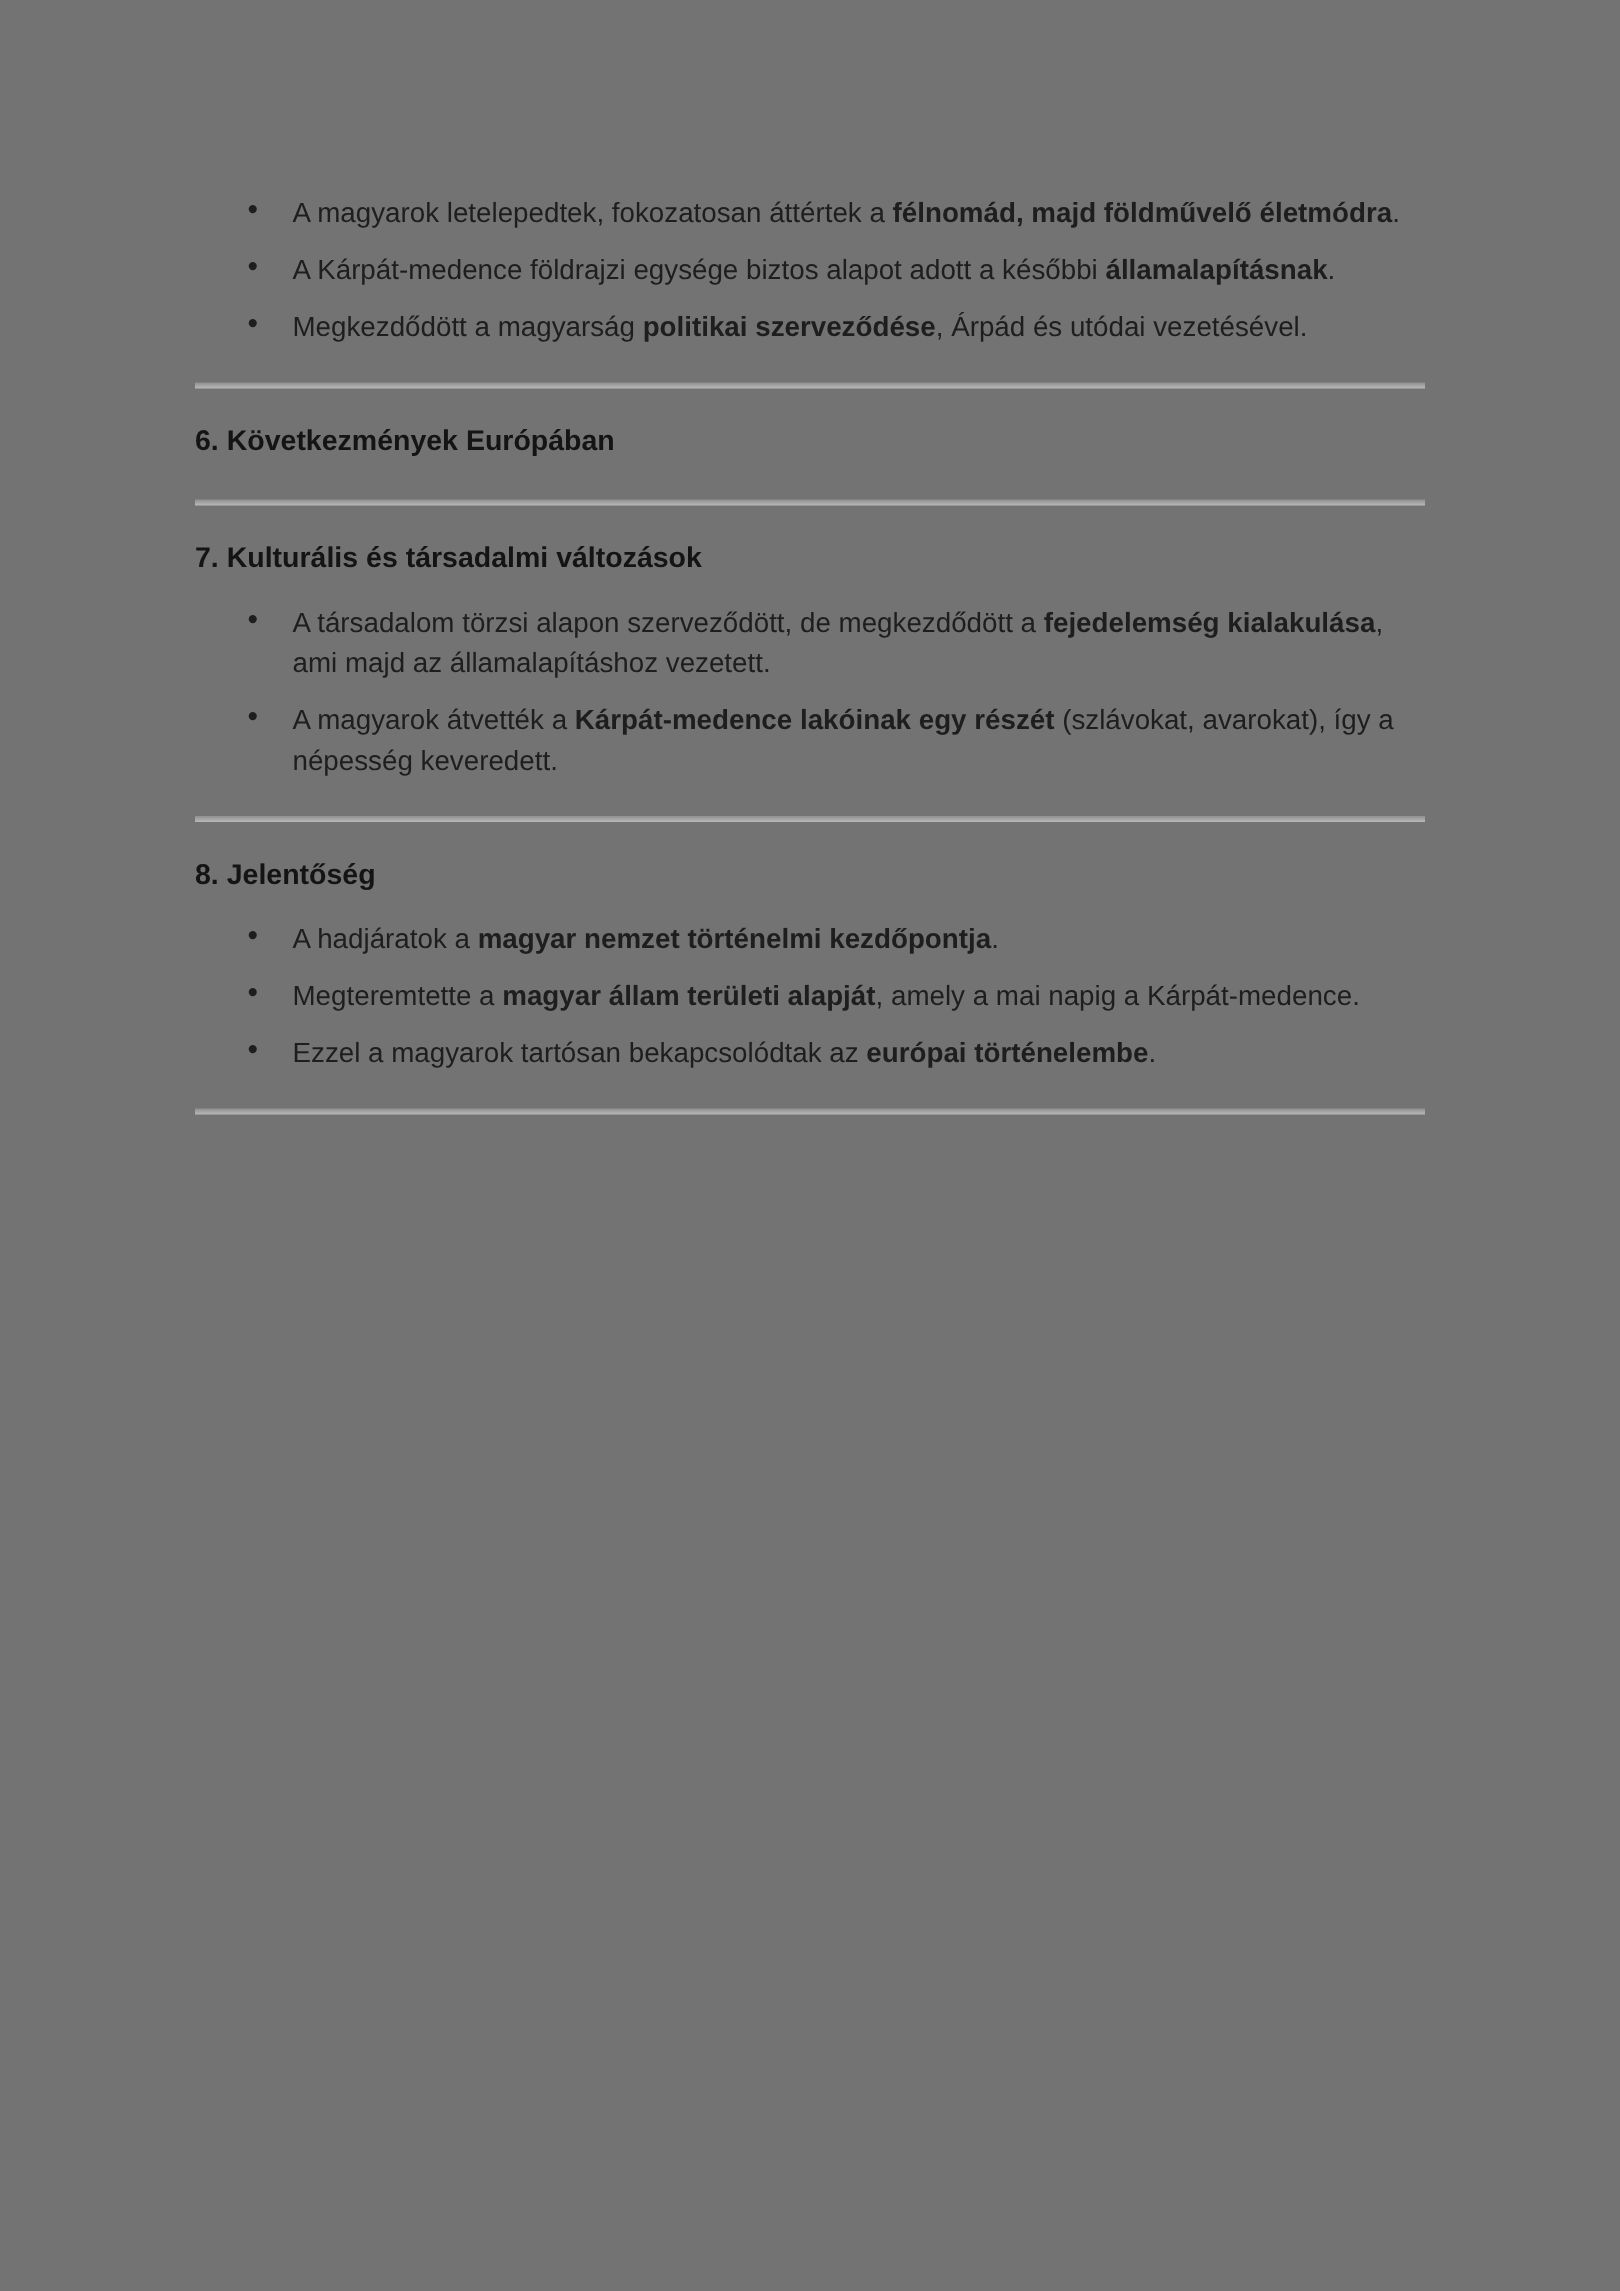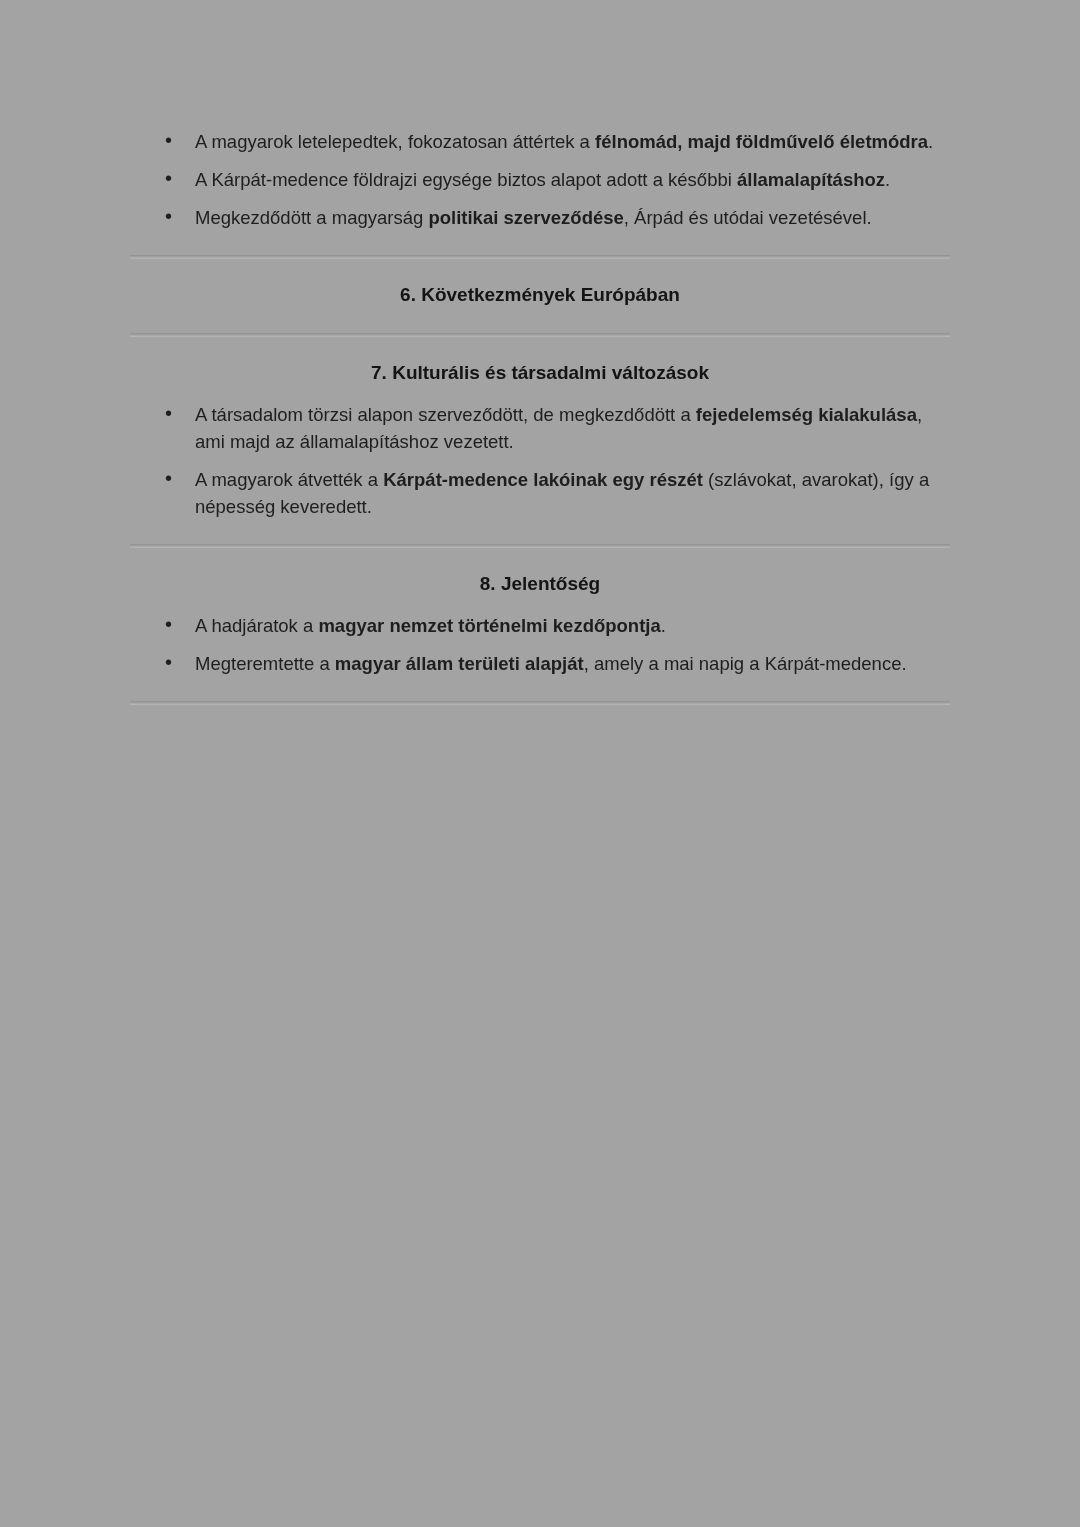--- a/index.html
+++ b/index.html
@@ -9,21 +9,21 @@
     background: #ffffff;
     font-family: "Liberation Sans", "DejaVu Sans", sans-serif;
     color: #1e1e1e;
   }
   .page {
     box-sizing: border-box;
     width: 1080px;
     height: 1527px;
     padding: 128px 130px 0 130px;
     overflow: hidden;
-    background: #a3a3a3;
+    background: #737373;
   }
   .bullets {
     list-style: none;
     margin: 0;
     padding: 0 0 0 35px;
   }
   .bullets li {
     position: relative;
     padding-left: 30px;
     margin: 0 0 11px 0;
@@ -39,39 +39,38 @@
     line-height: 27px;
     color: #1e1e1e;
   }
   .bullets b { font-weight: bold; }
   .heading {
     font-size: 19px;
     line-height: 28px;
     font-weight: bold;
     margin: 0 0 14px 0;
     color: #141414;
-    text-align: center;
   }
   .divider {
     border: none;
     height: 4px;
     margin: 24px 0 22px 0;
     background: linear-gradient(to bottom, #8f8f8f, #b9b9b9);
   }
   section { margin: 0; }
 </style>
 </head>
 <body>
 
 <div class="page">
 
   <section>
     <ul class="bullets">
         <li><span>A magyarok letelepedtek, fokozatosan áttértek a </span><b>félnomád, majd földművelő életmódra</b><span>.</span></li>
-        <li><span>A Kárpát-medence földrajzi egysége biztos alapot adott a későbbi </span><b>államalapításhoz</b><span>.</span></li>
+        <li><span>A Kárpát-medence földrajzi egysége biztos alapot adott a későbbi </span><b>államalapításnak</b><span>.</span></li>
         <li><span>Megkezdődött a magyarság </span><b>politikai szerveződése</b><span>, Árpád és utódai vezetésével.</span></li>
       </ul>
   </section>
 
   <hr class="divider">
 
   <section>
     <h2 class="heading">6. Következmények Európában</h2>
     <ul class="bullets">
       </ul>
@@ -87,18 +86,19 @@
       </ul>
   </section>
 
   <hr class="divider">
 
   <section>
     <h2 class="heading">8. Jelentőség</h2>
     <ul class="bullets">
         <li><span>A hadjáratok a </span><b>magyar nemzet történelmi kezdőpontja</b><span>.</span></li>
         <li><span>Megteremtette a </span><b>magyar állam területi alapját</b><span>, amely a mai napig a Kárpát-medence.</span></li>
+        <li><span>Ezzel a magyarok tartósan bekapcsolódtak az </span><b>európai történelembe</b><span>.</span></li>
       </ul>
   </section>
 
   <hr class="divider">
 
 </div>
 
 </body></html>

